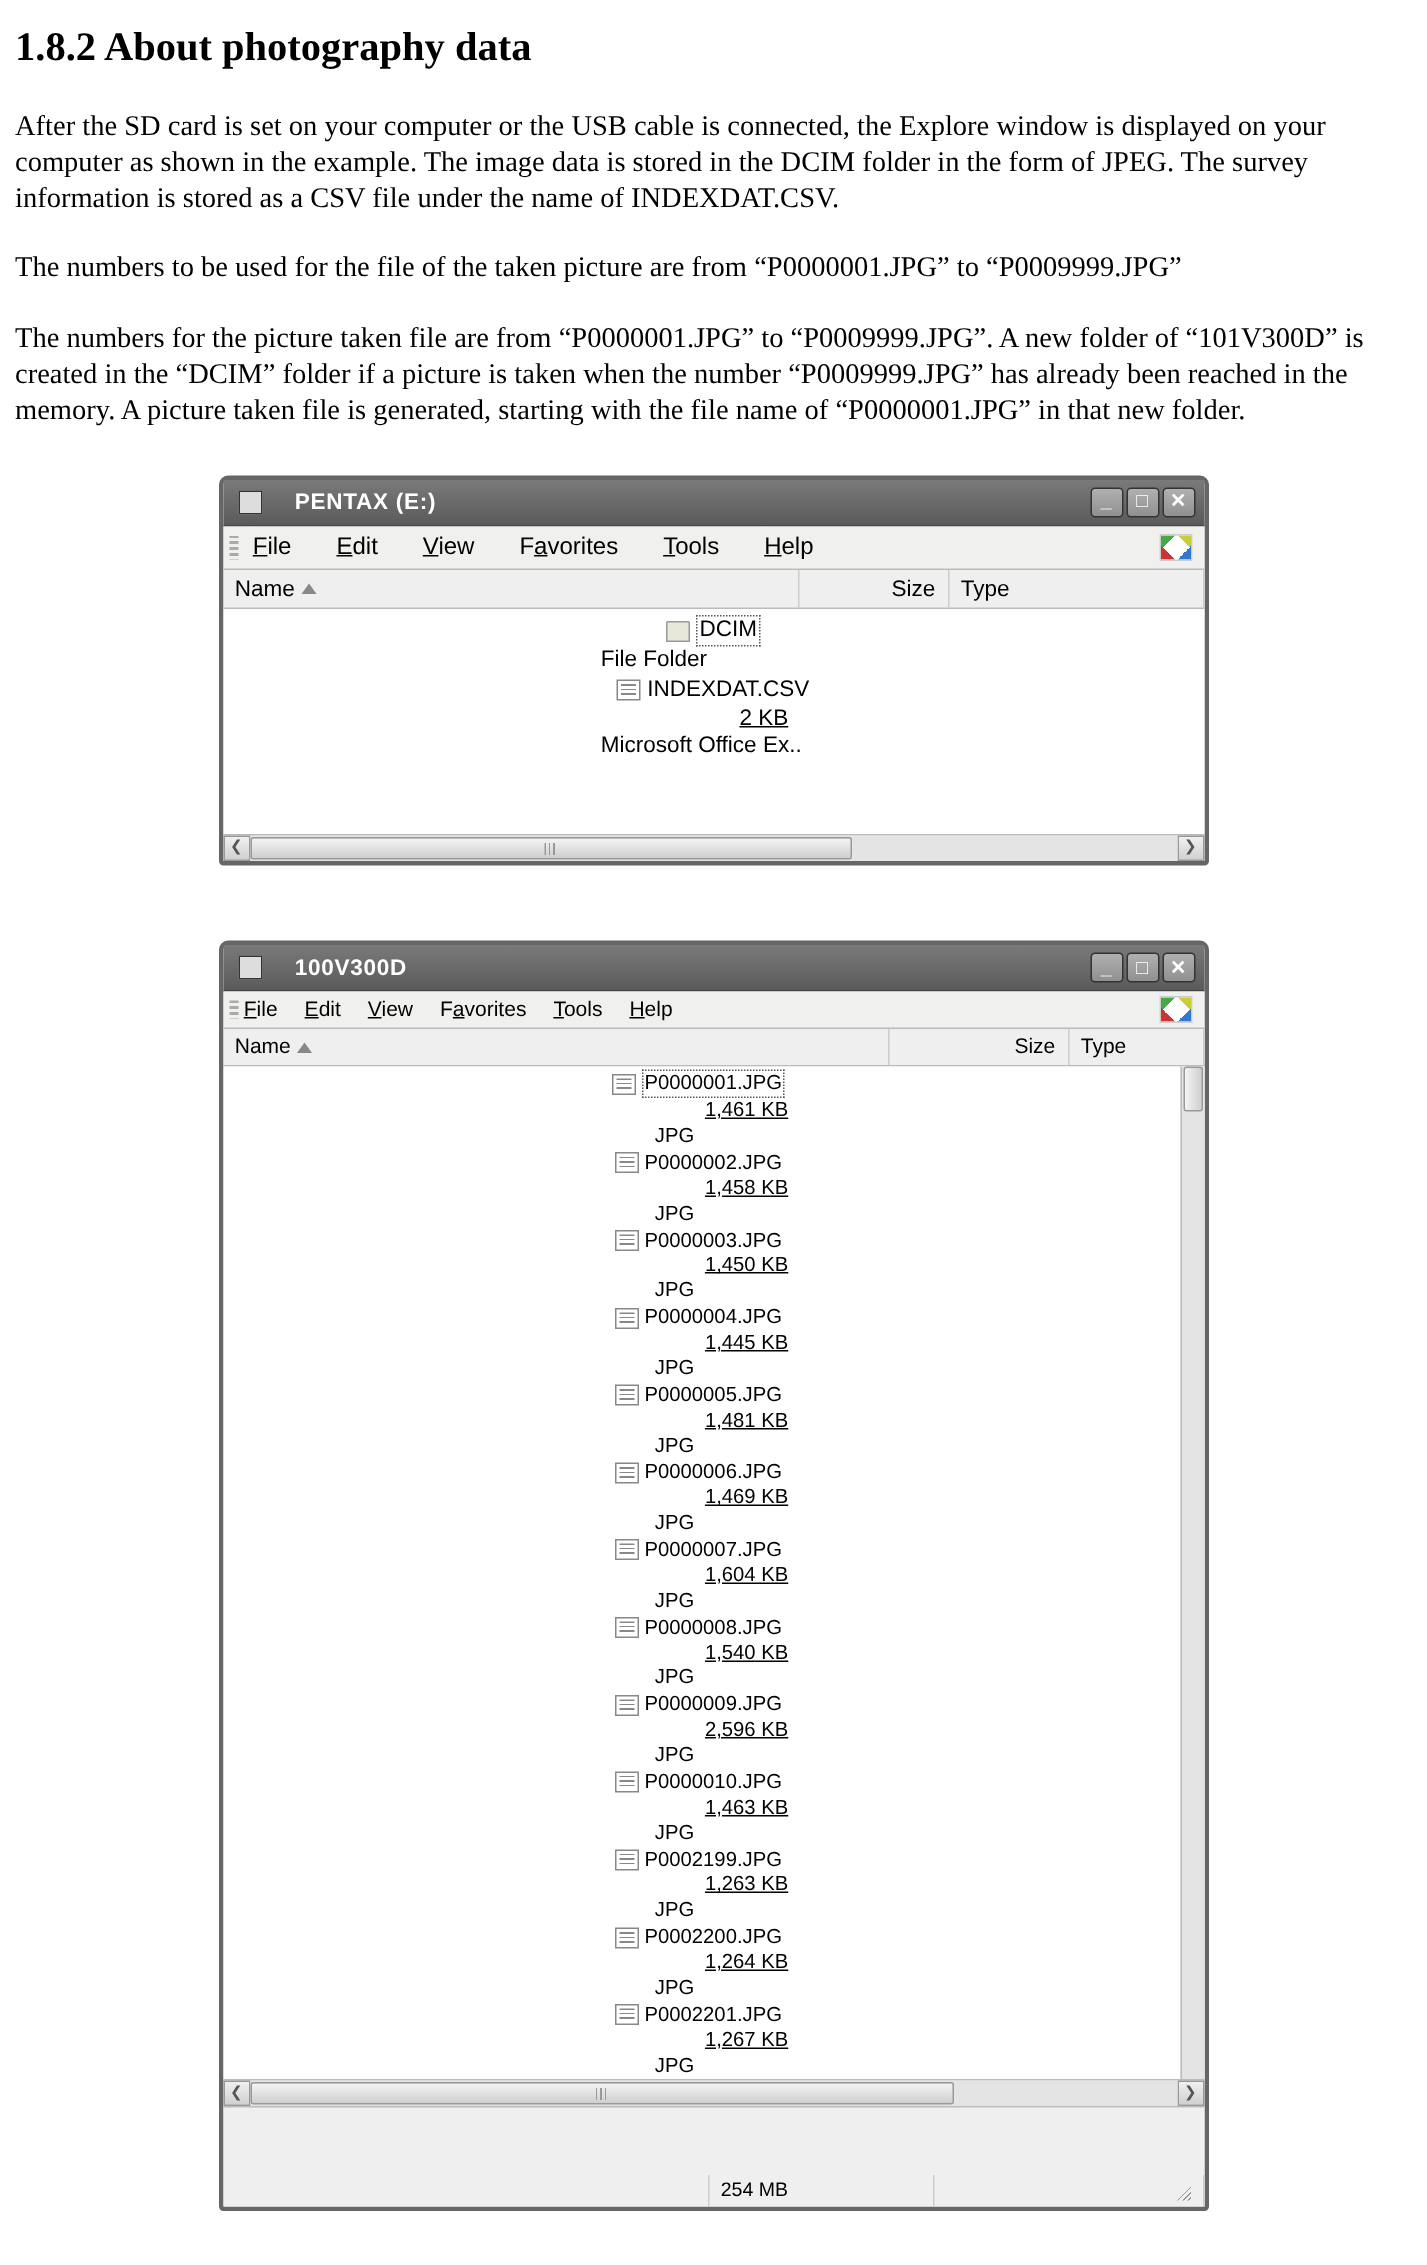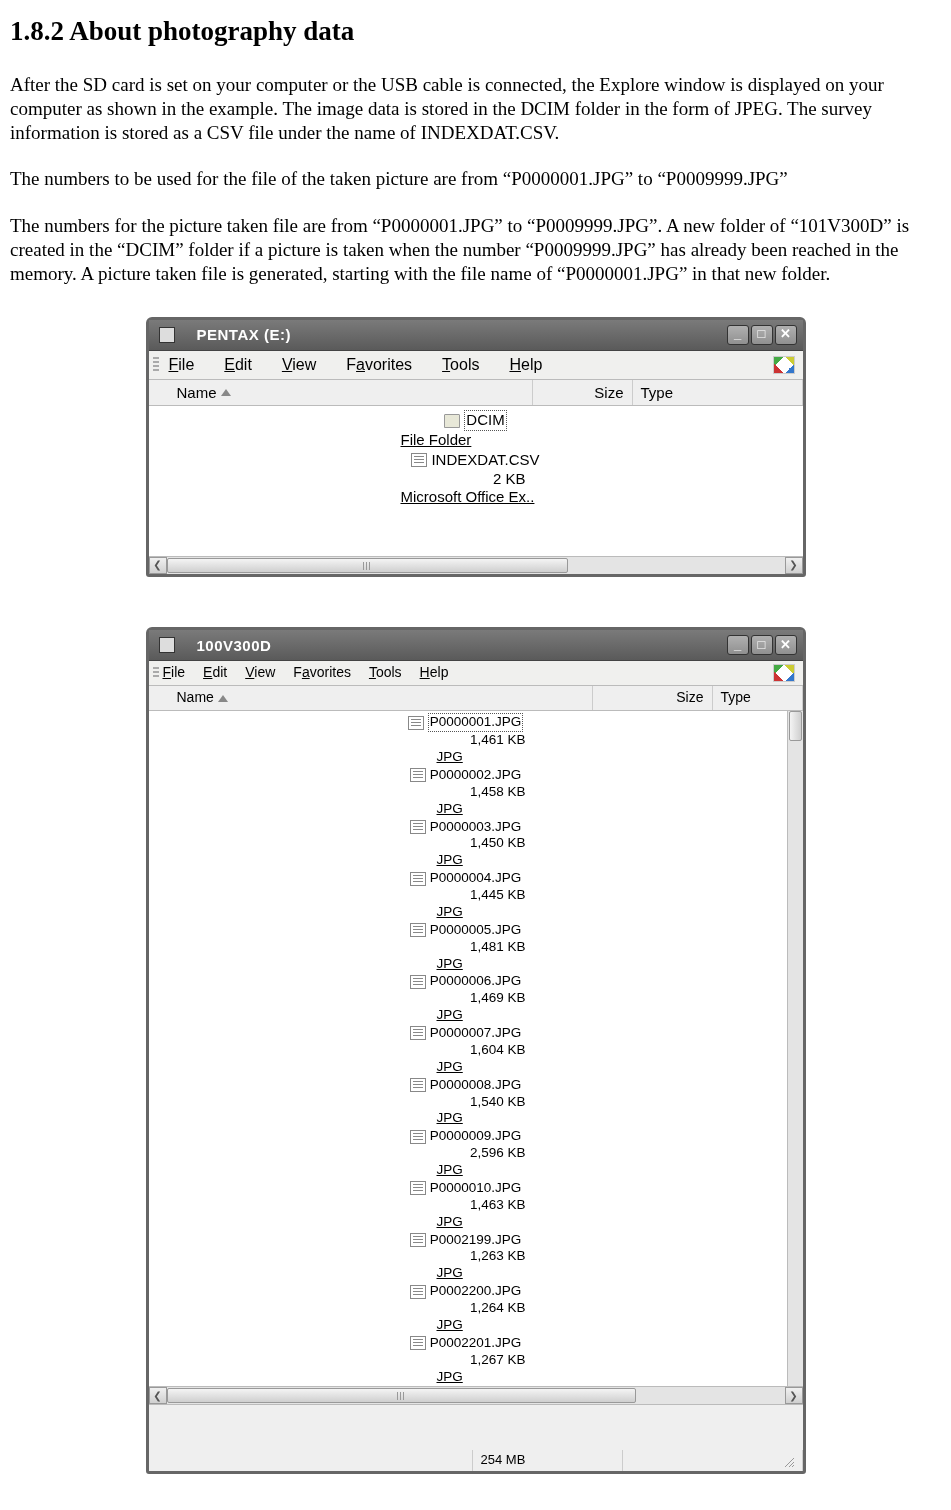--- a/index.html
+++ b/index.html
@@ -118,21 +118,21 @@
     display: flex;
     background: #efefef;
     border-bottom: 1px solid #bbb;
     font-size: 15px;
   }
   .colheaders2 { font-size: 14px; }
   .colheaders .ch {
     padding: 3px 8px;
     border-right: 1px solid #ccc;
   }
-  .ch-name { flex: 1; display:flex; align-items:center; gap:4px;margin-left:20px; }
+  .ch-name { flex: 1; display:flex; align-items:center; gap:4px; }
   .ch-size { width: 100px; text-align: right; }
   .ch-type { width: 170px; }
   .sortarrow {
     width: 0; height: 0;
     border-left: 5px solid transparent;
     border-right: 5px solid transparent;
     border-bottom: 7px solid #888;
     display: inline-block;
   }
   
@@ -149,22 +149,22 @@
     padding: 0 6px 1px 0;
     line-height: 1.25;
     flex-direction: column;
   }
   .row .fname {
     flex: 1;
     display: flex;
     align-items: center;
     gap: 4px;
   }
-  .row .fsize { width: 100px; text-align: right; }
-  .row .ftype { width: 170px; padding-left: 10px; white-space: nowrap; overflow: hidden; text-overflow: clip; text-decoration: underline; }
+  .row .fsize { width: 100px; text-align: right; text-decoration: underline; }
+  .row .ftype { width: 170px; padding-left: 10px; white-space: nowrap; overflow: hidden; text-overflow: clip; }
   .icon {
     width: 16px; height: 14px;
     display: inline-block;
     flex-shrink: 0;
   }
   .foldericon {
     background: #e8e8d8;
     border: 1px solid #999;
     border-radius: 1px 1px 0 0;
     position: relative;

